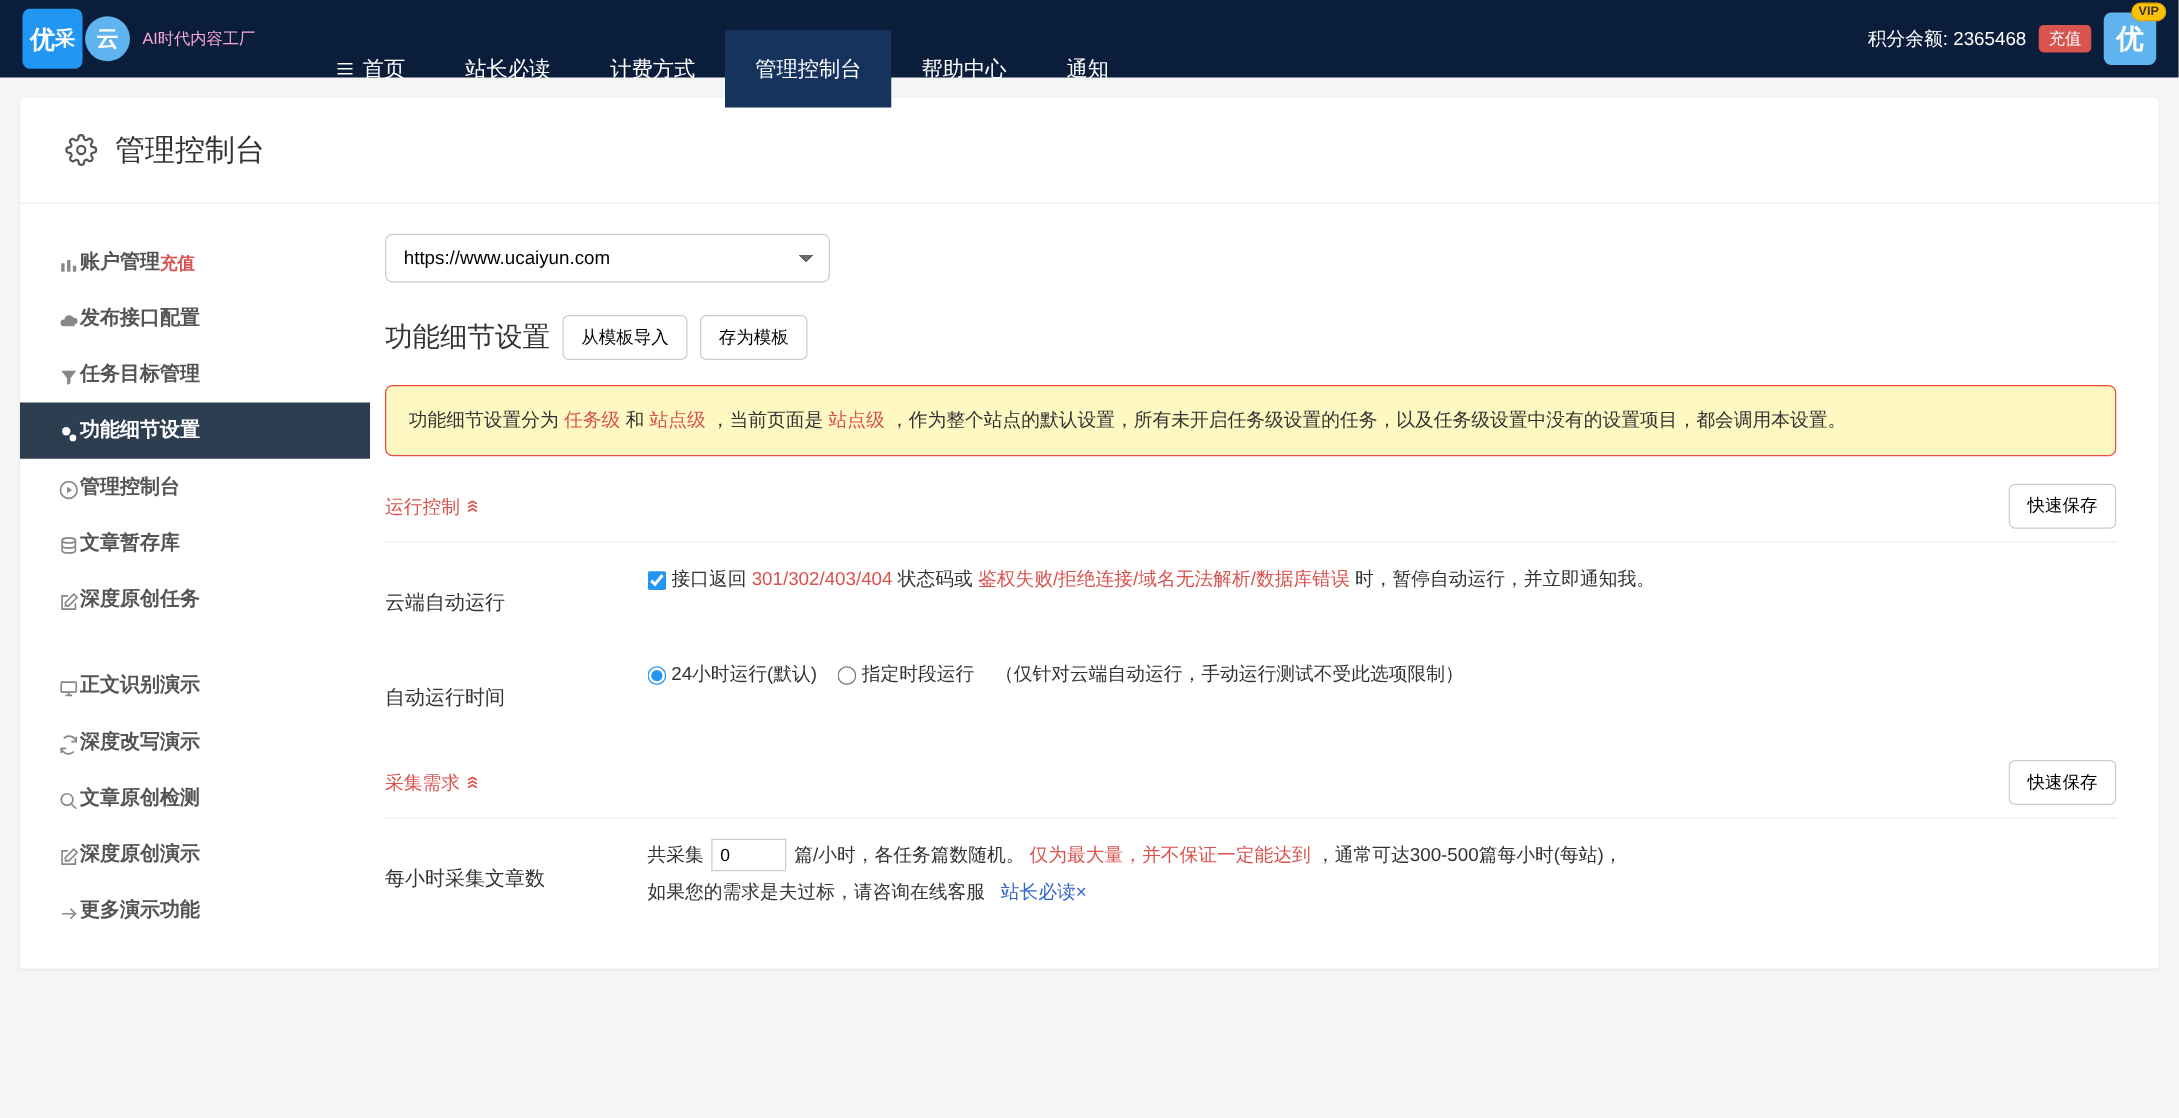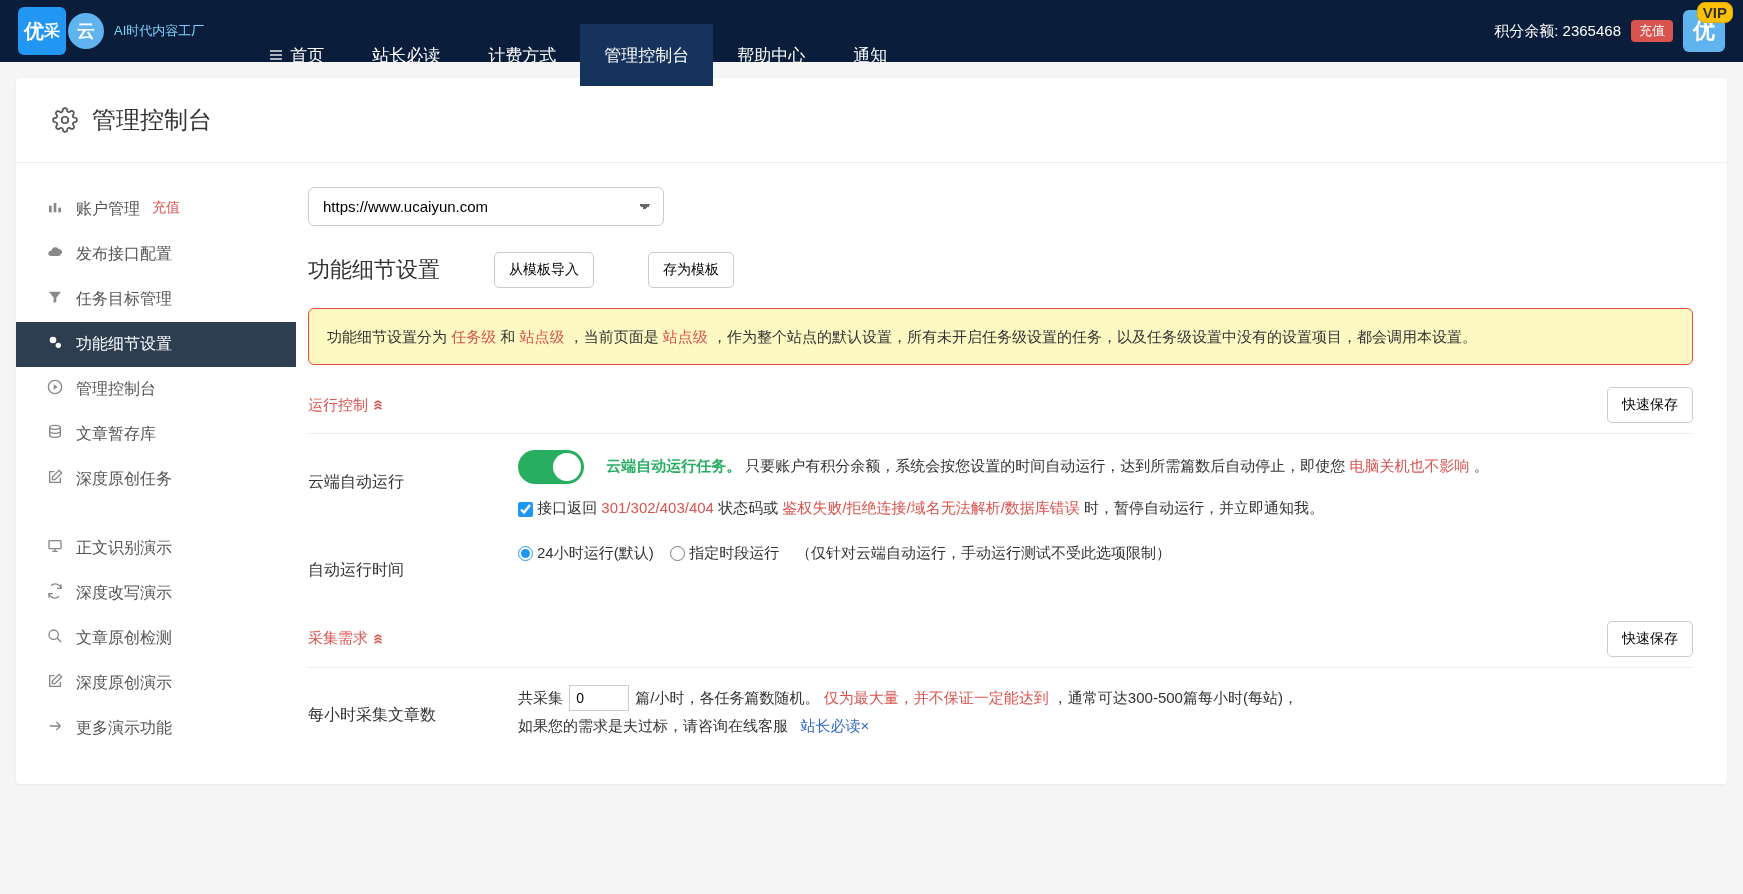--- a/index.html
+++ b/index.html
@@ -1,45 +1,45 @@
 <!DOCTYPE html>
 <html><head>
 <meta charset="utf-8">
 <style>
 * { margin: 0; padding: 0; box-sizing: border-box; }
 body { font-family: "Microsoft YaHei", "微软雅黑", sans-serif; font-size: 14px; color: #333; background: #f5f5f5; }
 .top-nav { background: #0a1d3a; color: #fff; display: flex; align-items: center; height: 62px; padding: 0 18px; }
 .logo-box { display: flex; align-items: center; gap: 10px; margin-right: 40px; }
 .logo-img { width: 48px; height: 48px; background: #2196f3; border-radius: 6px; display: flex; align-items: center; justify-content: center; color: #fff; font-weight: bold; font-size: 20px; }
 .logo-yun { width: 36px; height: 36px; background: #5fb4f0; border-radius: 50%; display: flex; align-items: center; justify-content: center; color: #fff; font-weight: bold; font-size: 18px; margin-left: -8px; }
-.logo-sub { color: #7dd3fc; font-size: 13px; }
+.logo-sub { color: #f9a8d4; font-size: 13px; }
 .nav-items { display: flex; align-items: stretch; height: 100%; margin-top: 48px; }
 .nav-item { display: flex; align-items: center; padding: 0 24px; color: #fff; font-size: 17px; cursor: pointer; gap: 6px; }
 .nav-item.active { background: #15335c; }
 .nav-right { margin-left: auto; display: flex; align-items: center; gap: 10px; }
 .points { color: #fff; font-size: 15px; }
 .recharge-btn { background: #d9534f; color: #fff; padding: 2px 8px; border-radius: 4px; font-size: 13px; cursor: pointer; }
 .user-badge { position: relative; }
 .user-icon { width: 42px; height: 42px; background: #5fb4f0; border-radius: 6px; display: flex; align-items: center; justify-content: center; color: #fff; font-weight: bold; font-size: 22px; }
-.vip-tag { position: absolute; top: -8px; right: -8px; background: #ffc107; color: #333; font-size: 15px; font-weight: bold; padding: 1px 5px; border-radius: 8px; border: 1px solid #e0a800; margin-left: 26px; }
+.vip-tag { position: absolute; top: -8px; right: -8px; background: #ffc107; color: #333; font-size: 10px; font-weight: bold; padding: 1px 5px; border-radius: 8px; border: 1px solid #e0a800; margin-left: 26px; }
 .main-panel { background: #fff; margin: 16px; border-radius: 4px; box-shadow: 0 1px 3px rgba(0,0,0,0.06); }
 .panel-header { display: flex; align-items: center; gap: 14px; padding: 26px 36px; border-bottom: 1px solid #eee; font-size: 24px; }
 .panel-body { display: flex; }
 .sidebar { width: 280px; padding: 24px 0; }
-.side-item { display: flex; align-items: flex-start; gap: 12px; padding: 12px 30px; font-size: 16px; color: #555; cursor: pointer; }
+.side-item { display: flex; align-items: flex-end; padding: 12px 30px; font-size: 16px; color: #555; cursor: pointer; font-weight: bold; }
 .side-item.active { background: #2c3e50; color: #fff; }
 .side-icon { width: 18px; display: inline-flex; justify-content: center; color: #888; }
 .side-item.active .side-icon { color: #fff; }
 .side-badge { color: #d9534f; font-size: 14px; }
 .side-sep { height: 24px; }
 .content { flex: 1; padding: 24px 34px 40px 12px; }
 .site-select { width: 356px; padding: 10px 14px; border: 1px solid #ccc; border-radius: 6px; font-size: 15px; background: #fff; appearance: none; background-image: linear-gradient(45deg, transparent 50%, #666 50%), linear-gradient(135deg, #666 50%, transparent 50%); background-position: right 18px center, right 12px center; background-size: 6px 6px, 6px 6px; background-repeat: no-repeat; }
 .section-title-row { display: flex; align-items: center; gap: 10px; margin-top: 26px; }
 .section-title { font-size: 22px; font-weight: normal; }
-.btn { background: #fff; border: 1px solid #ccc; border-radius: 5px; padding: 8px 14px; font-size: 14px; cursor: pointer; margin-left: 44px; }
+.btn { background: #fff; border: 1px solid #ccc; border-radius: 5px; padding: 8px 14px; font-size: 14px; cursor: pointer; }
 .alert-box { background: #fef9c3; border: 1px solid #e74c3c; border-radius: 6px; padding: 14px 18px; margin-top: 20px; line-height: 1.8; font-size: 15px; }
 .red { color: #d9534f; }
 .green { color: #27ae60; }
 .blue-link { color: #3366cc; cursor: pointer; }
 .group { margin-top: 22px; }
 .group-header { display: flex; align-items: center; padding-bottom: 10px; border-bottom: 1px solid #eee; }
 .group-title { color: #d9534f; font-size: 15px; display: flex; align-items: center; gap: 4px; cursor: pointer; }
 .group-title svg { width: 12px; height: 12px; }
 .quick-save { margin-left: auto; }
 .setting-row { display: flex; align-items: flex-start; padding: 16px 0 0 0; }
@@ -258,27 +258,20 @@
                 <polyline points="5 14 12 10 19 14"></polyline>
                 <polyline points="5 20 12 16 19 20"></polyline>
               </svg>
           </span>
           <button class="btn quick-save">快速保存</button>
         </div>
 
         <div class="setting-row">
           <div class="setting-label">云端自动运行</div>
           <div class="setting-body">
-            <div style="margin-bottom:10px">
-              <span class="toggle"></span>
-              <span class="green" style="font-weight:bold">云端自动运行任务。</span>
-              <span>只要账户有积分余额，系统会按您设置的时间自动运行，达到所需篇数后自动停止，即使您 </span>
-              <span class="red">电脑关机也不影响</span>
-              <span> 。</span>
-            </div>
             <div>
               <input type="checkbox" class="chk" checked="" style="">
               <span>接口返回 </span>
               <span class="red">301/302/403/404</span>
               <span> 状态码或 </span>
               <span class="red">鉴权失败/拒绝连接/域名无法解析/数据库错误</span>
               <span> 时，暂停自动运行，并立即通知我。</span>
             </div>
           </div>
         </div>

